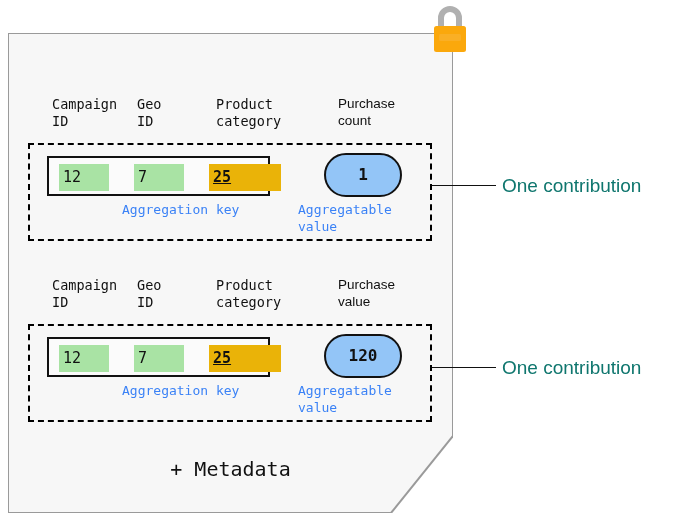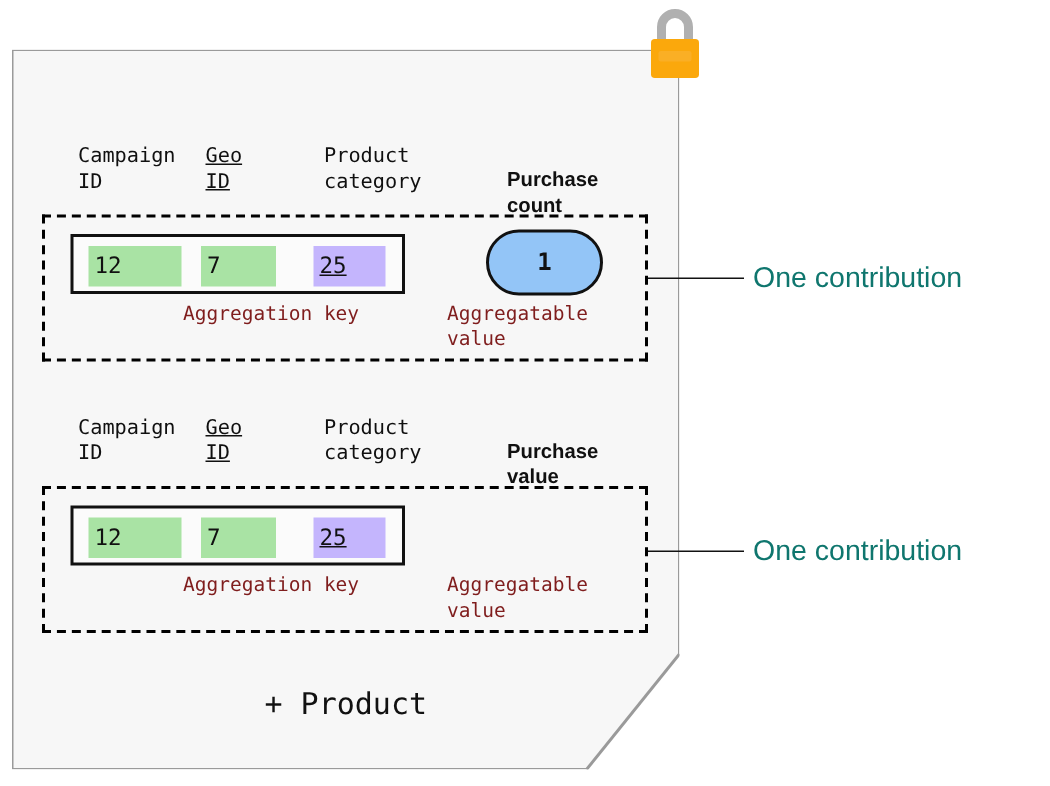--- a/index.html
+++ b/index.html
@@ -70,29 +70,28 @@
   .hdr {
     position: absolute;
     top: 0;
     font-family: "DejaVu Sans Mono", "Liberation Mono", monospace;
     font-size: 13.5px;
     line-height: 16.5px;
     color: #101010;
     white-space: pre;
   }
   .hdr.h-campaign { left: 24px; }
-  .hdr.h-geo      { left: 109px; text-decoration: underline; }
+  .hdr.h-geo      { left: 109px; }
   .hdr.h-product  { left: 188px; }
   .hdr.h-measure  {
     left: 310px;
     font-family: "Liberation Sans", sans-serif;
-    font-weight: bold;
+    font-weight: normal;
     font-size: 13.5px;
     line-height: 16.5px;
-    margin-top: 16px;
   }
 
   
   .contribution {
     position: relative;
     height: 98px;
     border: 2px dashed #000000;
     box-sizing: border-box;
   }
 
@@ -111,23 +110,23 @@
     position: absolute;
     top: 6px;
     height: 27px;
     font-family: "DejaVu Sans Mono", "Liberation Mono", monospace;
     font-size: 15px;
     line-height: 27px;
     color: #111111;
     padding-left: 4px;
     box-sizing: border-box;
   }
-  .cell.c-campaign { left: 10px;  width: 62px; background: #a9e3a4; }
+  .cell.c-campaign { left: 10px;  width: 50px; background: #a9e3a4; }
   .cell.c-geo      { left: 85px;  width: 50px; background: #a9e3a4; }
-  .cell.c-product  { left: 160px; width: 48px; background: #c4b5fd; }
+  .cell.c-product  { left: 160px; width: 72px; background: #eab308; font-weight: bold; }
   .cell.c-product .val { text-decoration: underline; }
 
   
   .pill {
     position: absolute;
     left: 294px;
     top: 8px;
     width: 78px;
     height: 44px;
     border: 2.5px solid #111111;
@@ -141,21 +140,21 @@
     text-align: center;
     color: #111111;
   }
 
   
   .cap {
     position: absolute;
     font-family: "DejaVu Sans Mono", "Liberation Mono", monospace;
     font-size: 13px;
     line-height: 17px;
-    color: #7f1d1d;
+    color: #3b82f6;
     white-space: pre;
   }
   .cap.cap-key {
     left: 92px;
     top: 56px;
   }
   .cap.cap-value {
     left: 268px;
     top: 56px;
     width: 130px;
@@ -272,31 +271,32 @@
           <span class="val">12</span>
         </div>
         <div class="cell c-geo">
           <span class="val">7</span>
         </div>
         <div class="cell c-product">
           <span class="val">25</span>
         </div>
       </div>
 
+      <div class="pill">120</div>
 
       <div class="cap cap-key">Aggregation key</div>
       <div class="cap cap-value">Aggregatable
 value</div>
     </div>
   </div>
 
   <div class="callout c1">
     <div class="leader"></div>
     <div class="label">One contribution</div>
   </div>
   <div class="callout c2">
     <div class="leader"></div>
     <div class="label">One contribution</div>
   </div>
 
-  <div class="metadata">+ Product</div>
+  <div class="metadata">+ Metadata</div>
 
 </div>
 
 </body></html>

